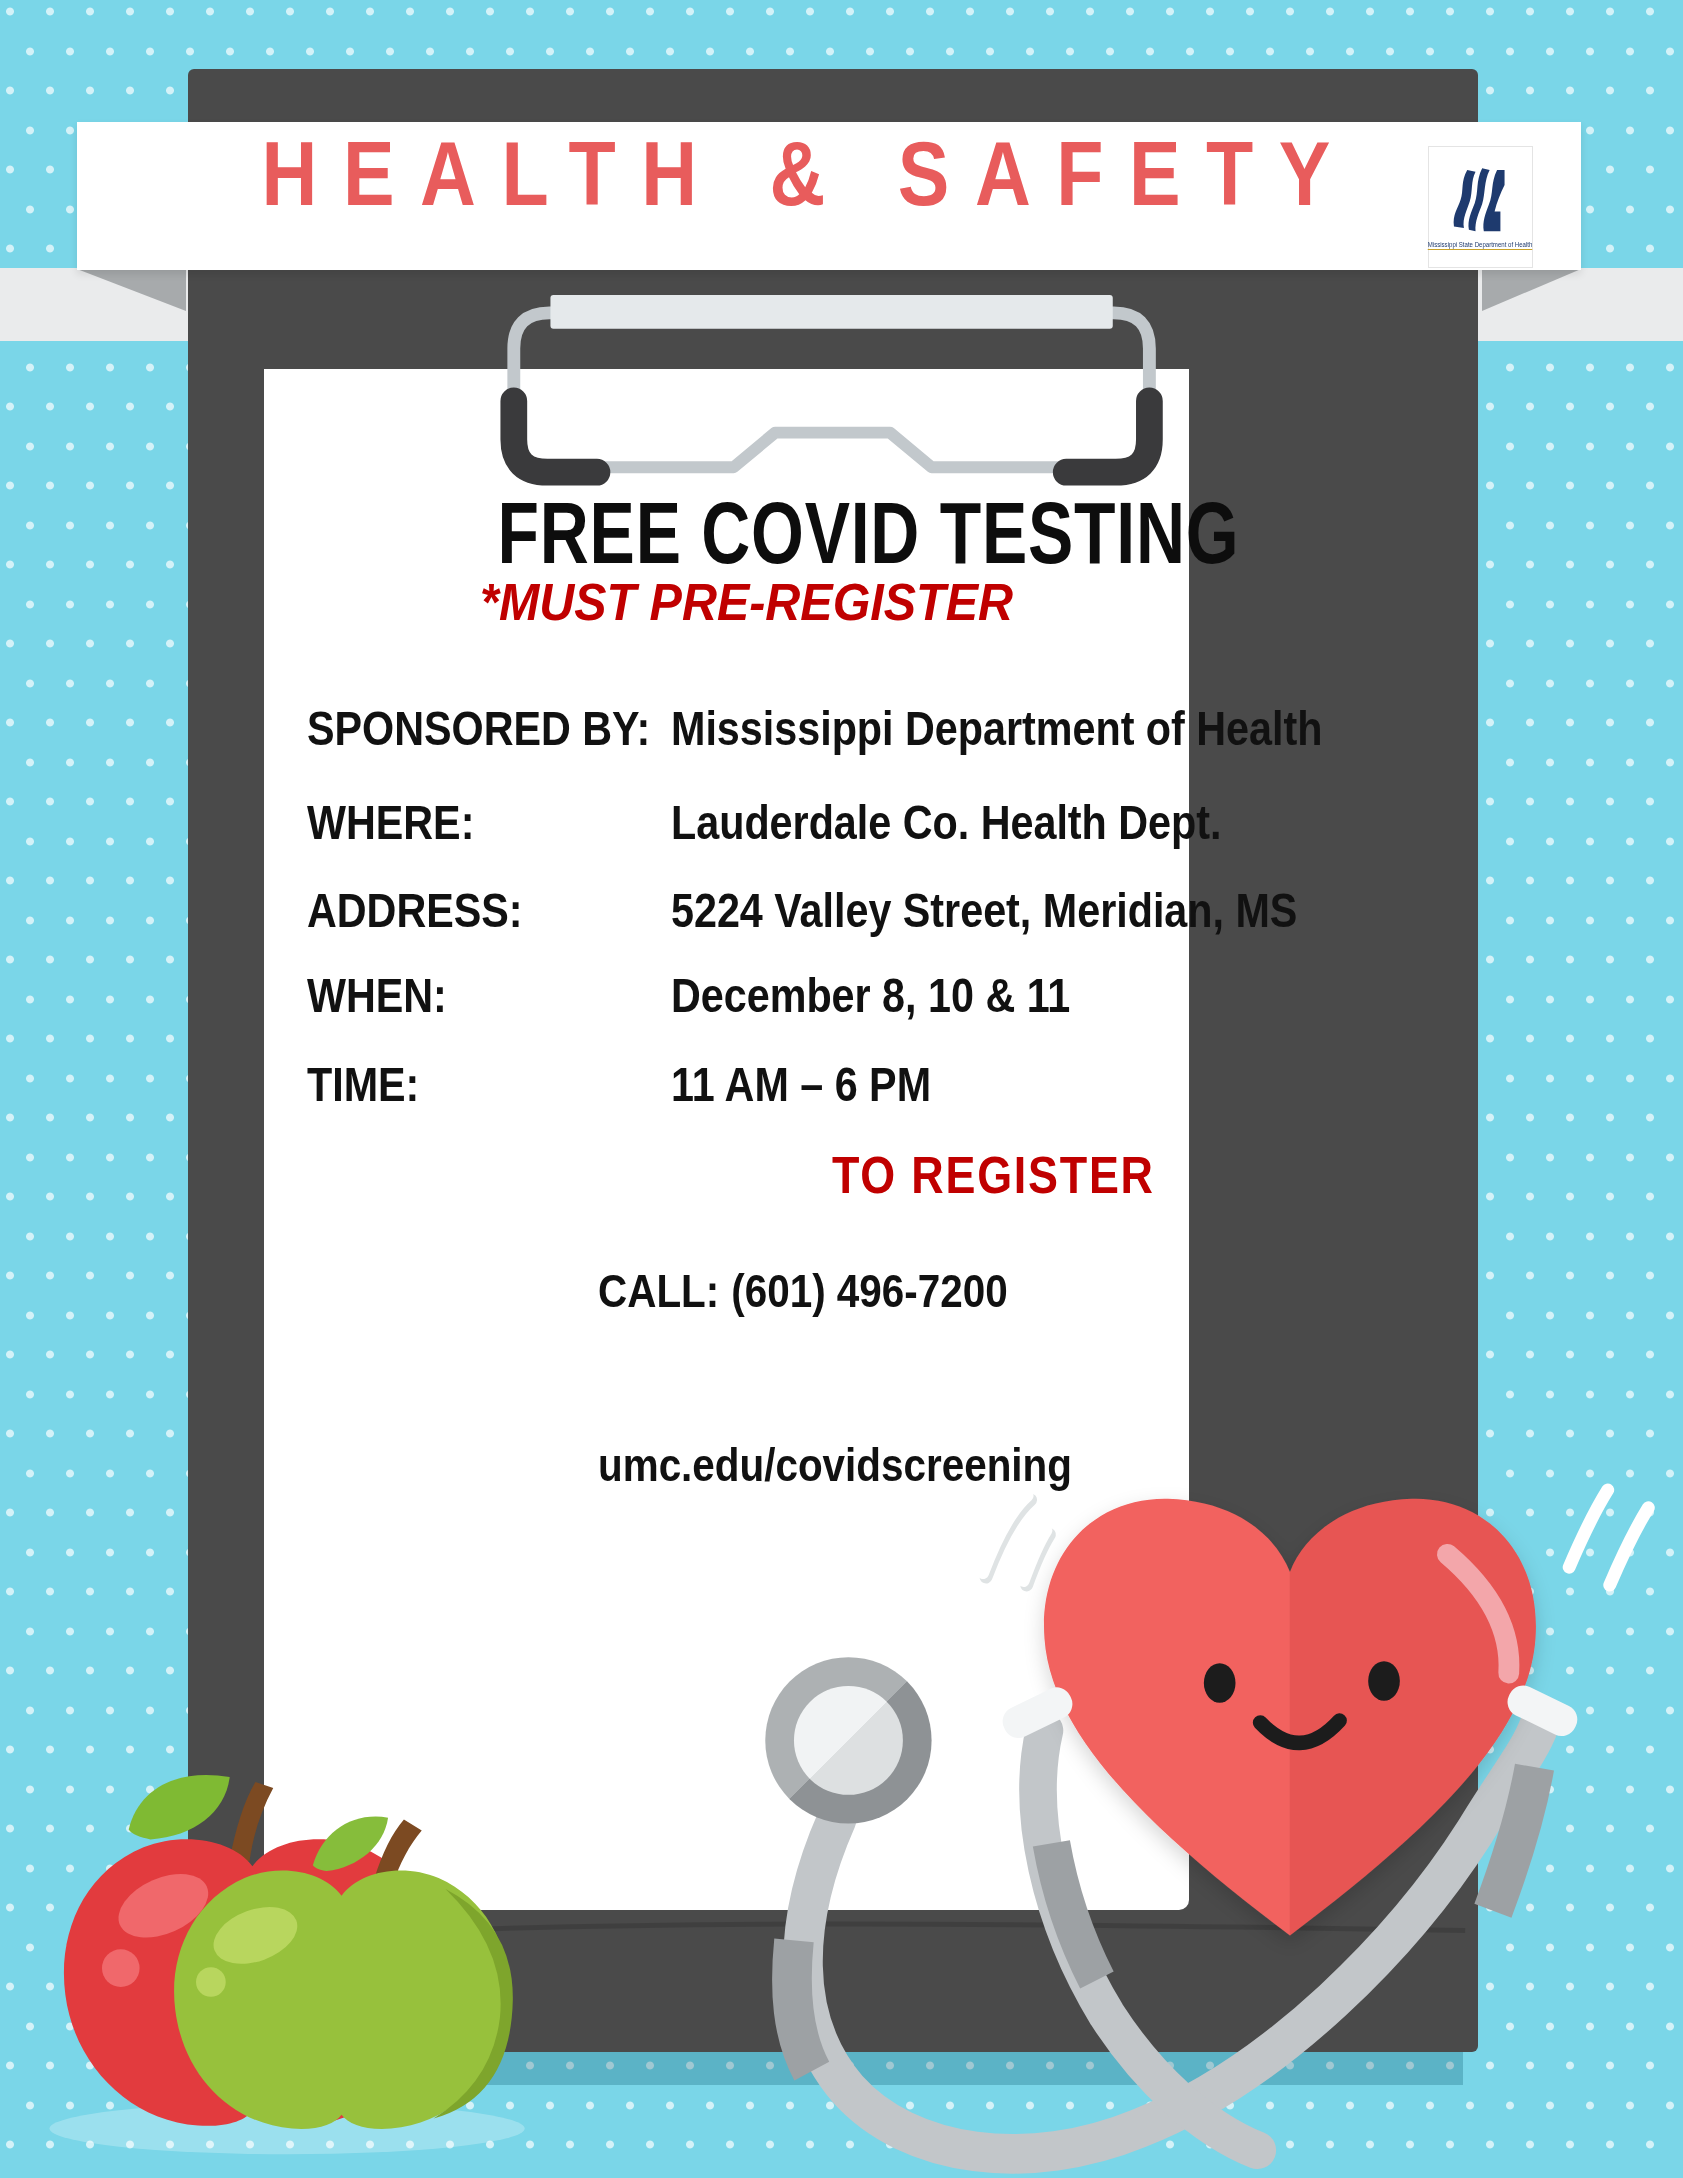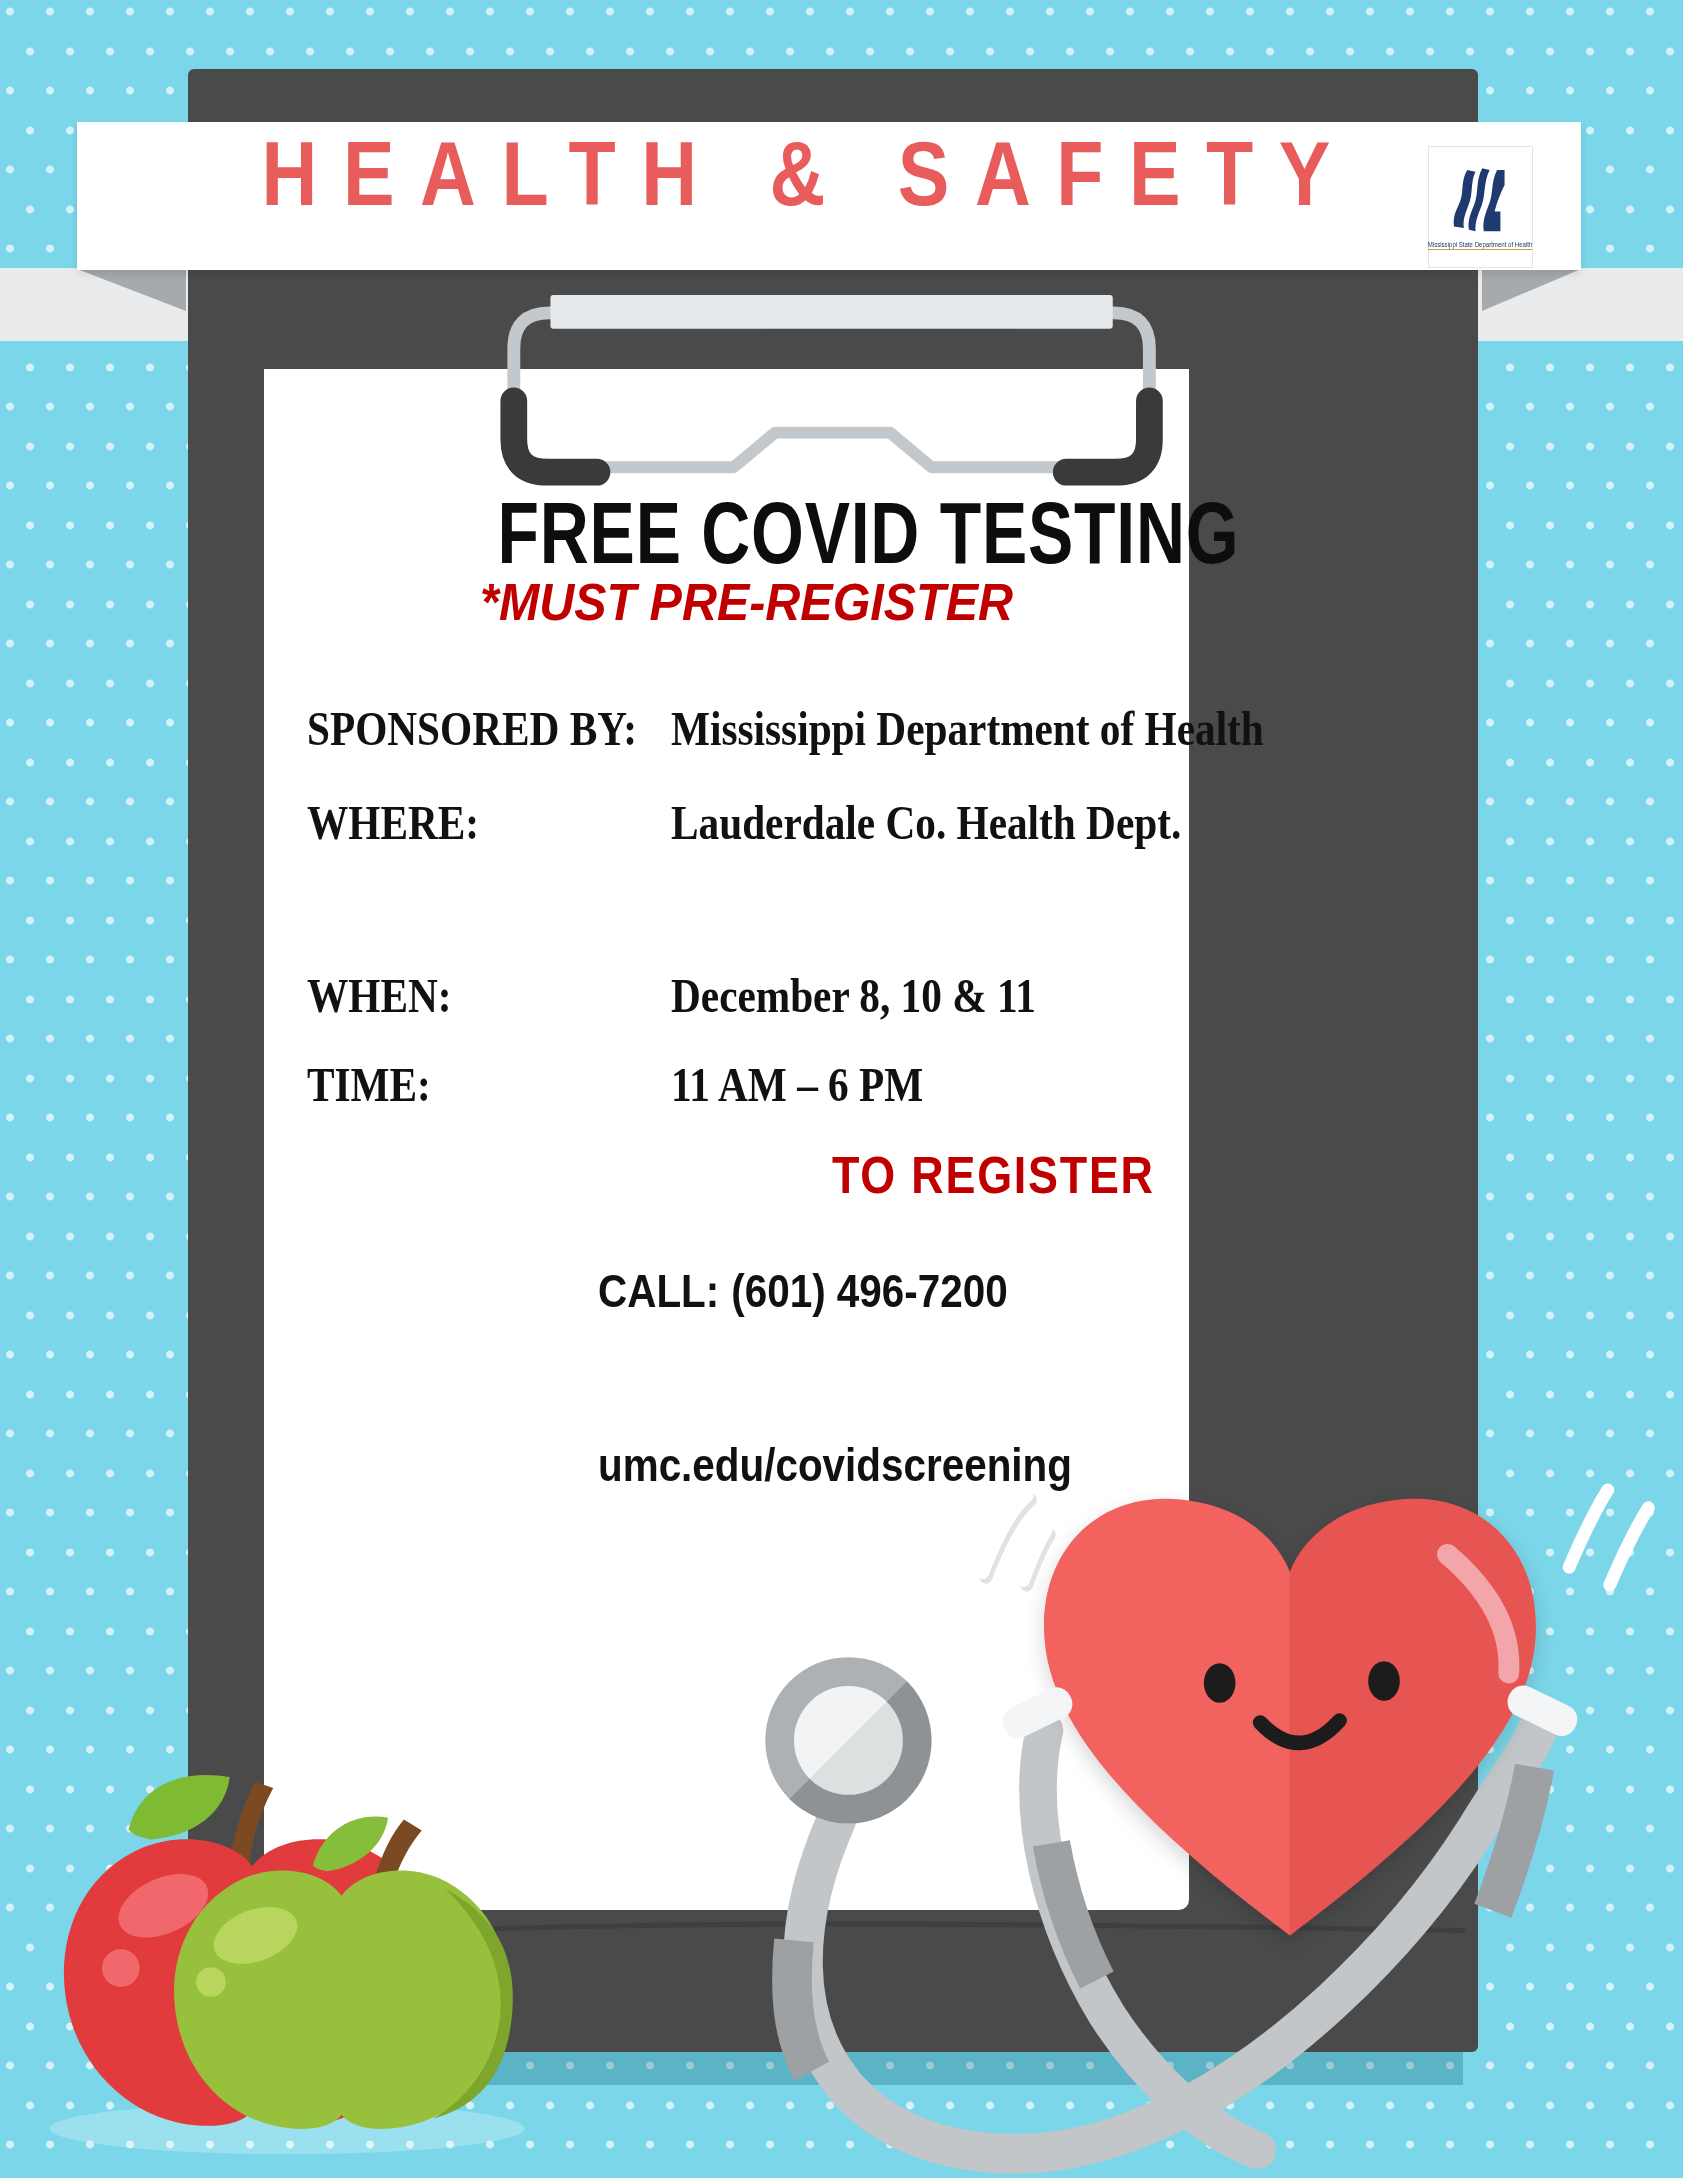--- a/index.html
+++ b/index.html
@@ -27,21 +27,21 @@
   .cond-c{display:inline-block;transform:scaleX(0.86);transform-origin:50% 50%;white-space:nowrap;}
   .banner-title.cond-c{transform:scaleX(0.85);}
   .logo-box{position:absolute;right:48px;top:24px;width:103px;height:120px;background:#fff;border:1px solid #E4E4E4;
     display:flex;flex-direction:column;align-items:center;justify-content:center;gap:3px;}
   .logo-caption{font-size:6.4px;color:#1E3A6E;border-bottom:1.5px solid #C9A227;padding-bottom:1px;white-space:nowrap;transform:scaleX(0.95);}
   .paper{position:absolute;left:264px;top:369px;width:925px;height:1541px;background:#FFFFFF;border-radius:0 0 10px 10px;}
   .title-wrap{position:absolute;top:114px;left:35px;width:1139px;text-align:center;}
   .flyer-title{font-size:87px;font-weight:700;color:#0D0D0D;letter-spacing:1px;transform:scaleX(0.78);}
   .subtitle-wrap{position:absolute;top:204px;left:0;width:100%;text-align:center;margin-left:20px;}
   .flyer-subtitle{font-size:51px;font-weight:700;font-style:italic;color:#C00000;transform:scaleX(0.95);}
-  .info-row{position:absolute;left:0;width:100%;height:59px;font-size:48px;font-family:Liberation Serif, serif;}
+  .info-row{position:absolute;left:0;width:100%;height:59px;font-size:48px;}
   .info-row .lbl{position:absolute;left:43px;font-weight:700;transform:scaleX(0.86);transform-origin:0 50%;white-space:nowrap;}
   .info-row .val{position:absolute;left:407px;font-weight:700;transform:scaleX(0.86);transform-origin:0 50%;white-space:nowrap;}
   .reg-wrap{position:absolute;top:777px;left:-12px;width:100%;text-align:right;}
   .reg-heading{font-size:51px;font-weight:700;color:#C00000;letter-spacing:2px;transform:scaleX(0.88);}
   .reg-line{position:absolute;left:334px;font-size:47px;margin-top:7px;}
   .reg-line .lbl{font-weight:700;margin-right:14px;}
   .reg-line .val{font-weight:700;}
   .reg-call{top:887px;}
   .reg-online{top:976px;}
   .reg-url{top:1061px;}
@@ -80,20 +80,24 @@
       <span class="flyer-subtitle cond-c">*MUST PRE-REGISTER</span>
     </div>
 
     <div class="info-row" style="top:332px;">
       <span class="lbl">SPONSORED BY:</span>
       <span class="val">Mississippi Department of Health</span>
     </div>
     <div class="info-row" style="top:426px;">
       <span class="lbl">WHERE:</span>
       <span class="val">Lauderdale Co. Health Dept.</span>
+    </div>
+    <div class="info-row" style="top:514px;">
+      <span class="lbl">ADDRESS:</span>
+      <span class="val">5224 Valley Street, Meridian, MS</span>
     </div>
     <div class="info-row" style="top:599px;">
       <span class="lbl">WHEN:</span>
       <span class="val">December 8, 10 &amp; 11</span>
     </div>
     <div class="info-row" style="top:688px;">
       <span class="lbl">TIME:</span>
       <span class="val">11 AM – 6 PM</span>
     </div>
 

